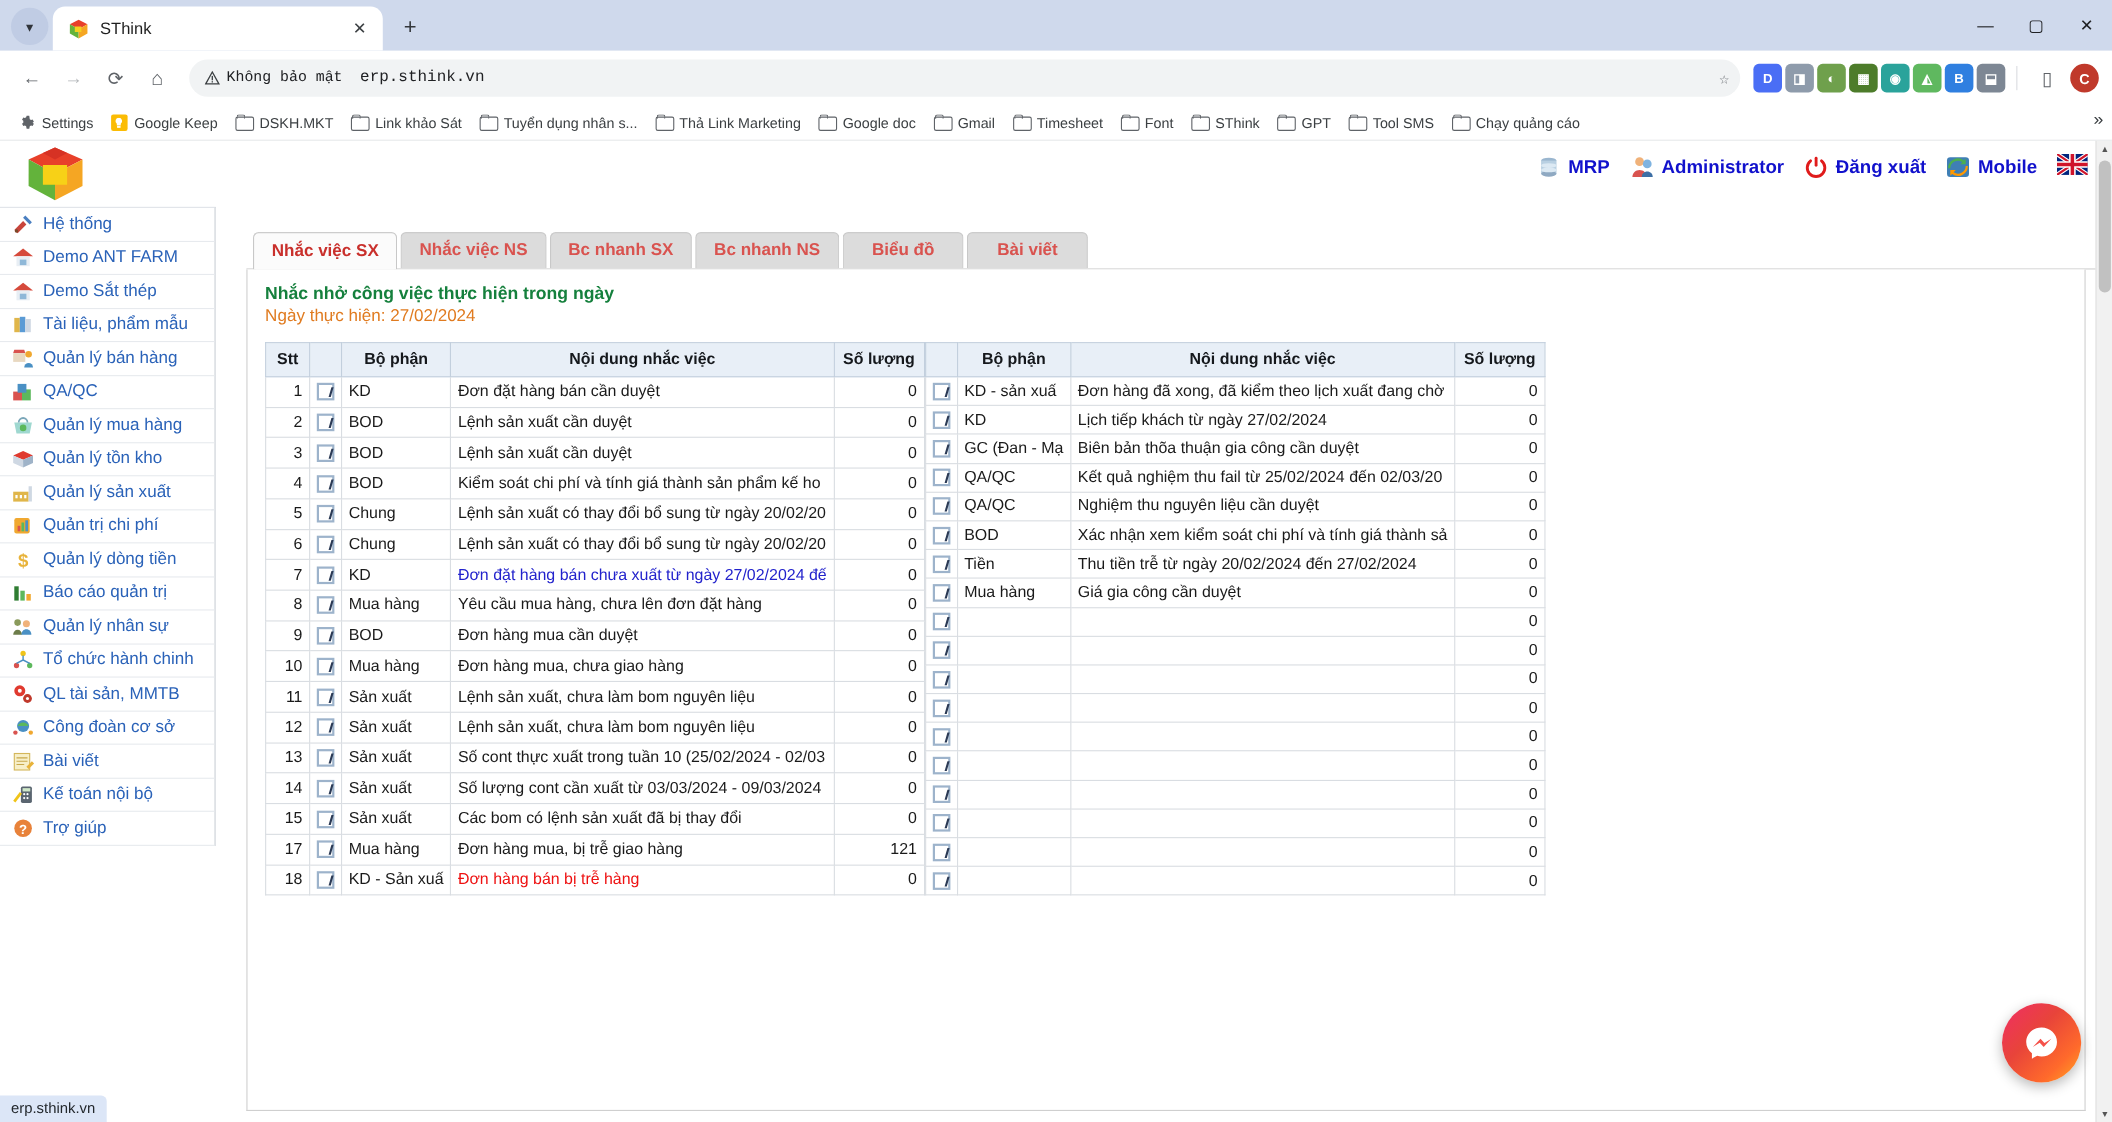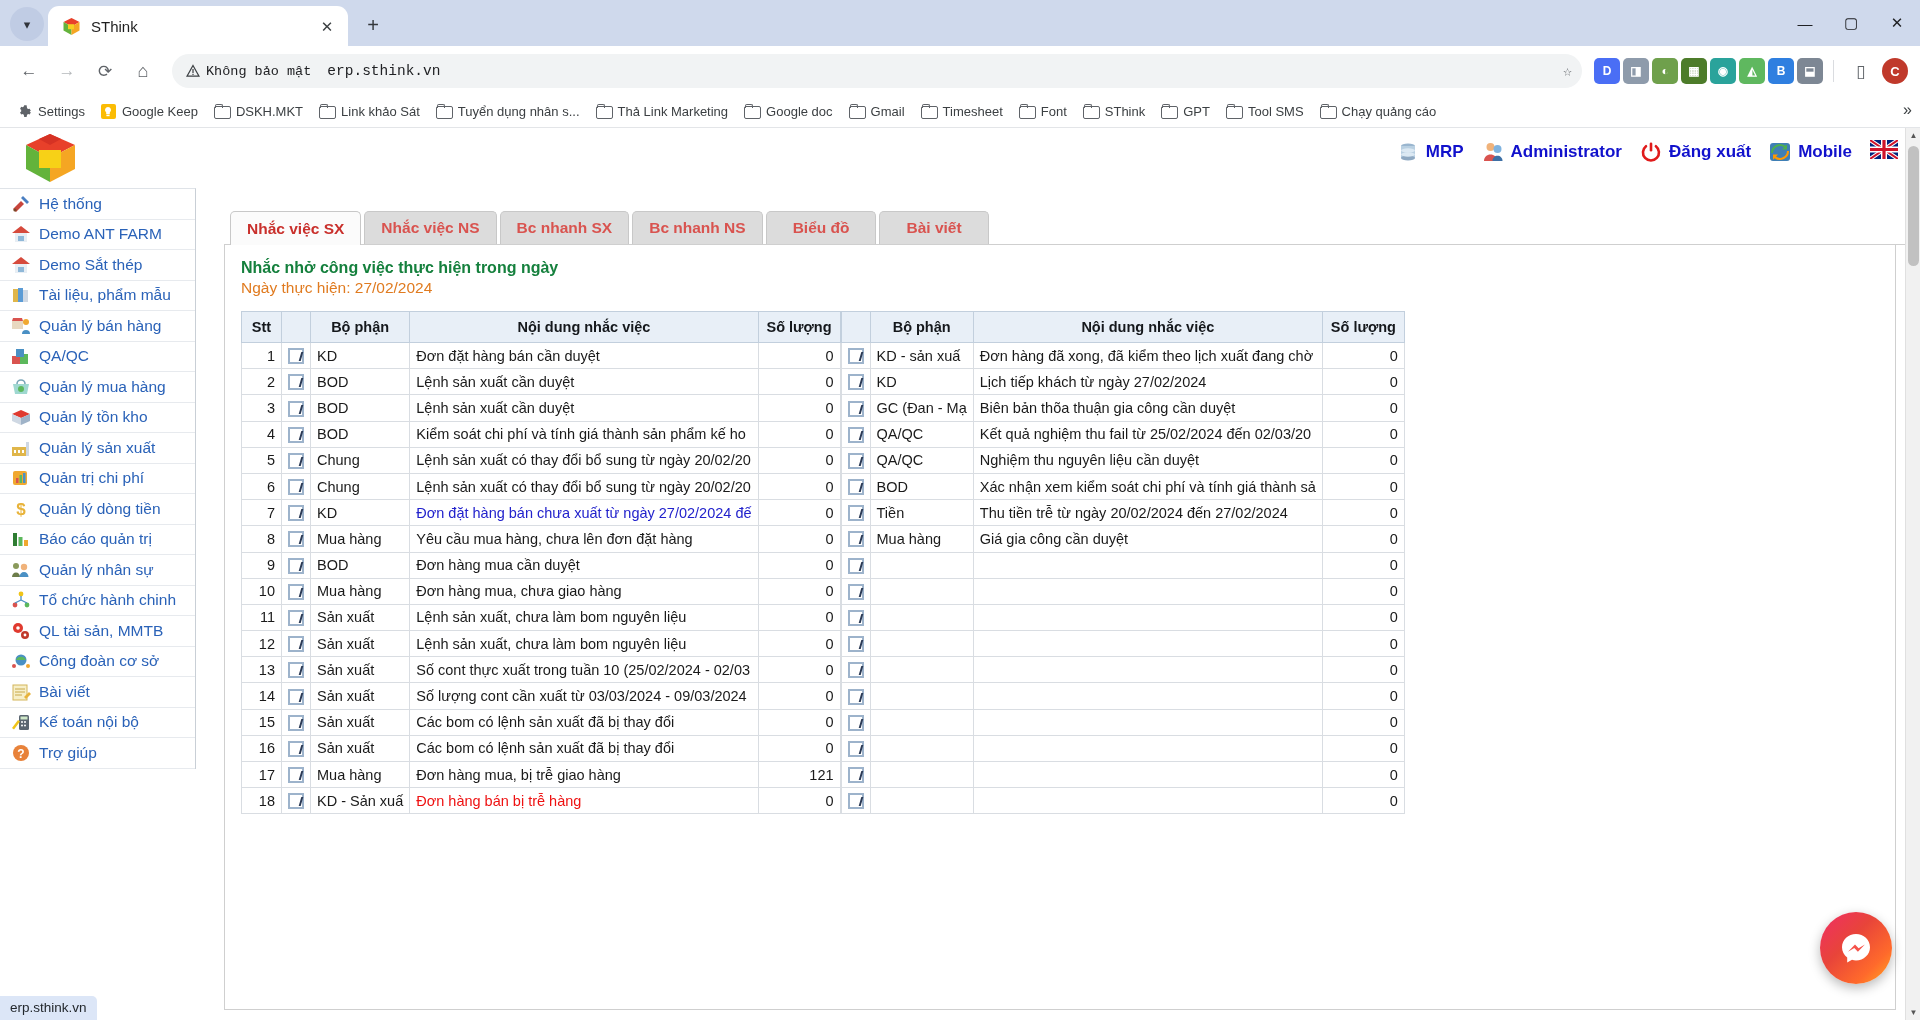--- a/index.html
+++ b/index.html
@@ -839,27 +839,20 @@
                     <td class="c-qty">0</td>
                   </tr>
                   <tr>
                     <td class="c-stt">15</td>
                     <td class="c-chk"><span class="chk"></span></td>
                     <td class="c-dept">Sản xuất</td>
                     <td class="c-cont ">Các bom có lệnh sản xuất đã bị thay đổi</td>
                     <td class="c-qty">0</td>
                   </tr>
                   <tr>
-                    <td class="c-stt">16</td>
-                    <td class="c-chk"><span class="chk"></span></td>
-                    <td class="c-dept">Sản xuất</td>
-                    <td class="c-cont ">Các bom có lệnh sản xuất đã bị thay đổi</td>
-                    <td class="c-qty">0</td>
-                  </tr>
-                  <tr>
                     <td class="c-stt">17</td>
                     <td class="c-chk"><span class="chk"></span></td>
                     <td class="c-dept">Mua hàng</td>
                     <td class="c-cont ">Đơn hàng mua, bị trễ giao hàng</td>
                     <td class="c-qty">121</td>
                   </tr>
                   <tr>
                     <td class="c-stt">18</td>
                     <td class="c-chk"><span class="chk"></span></td>
                     <td class="c-dept">KD - Sản xuấ</td>

